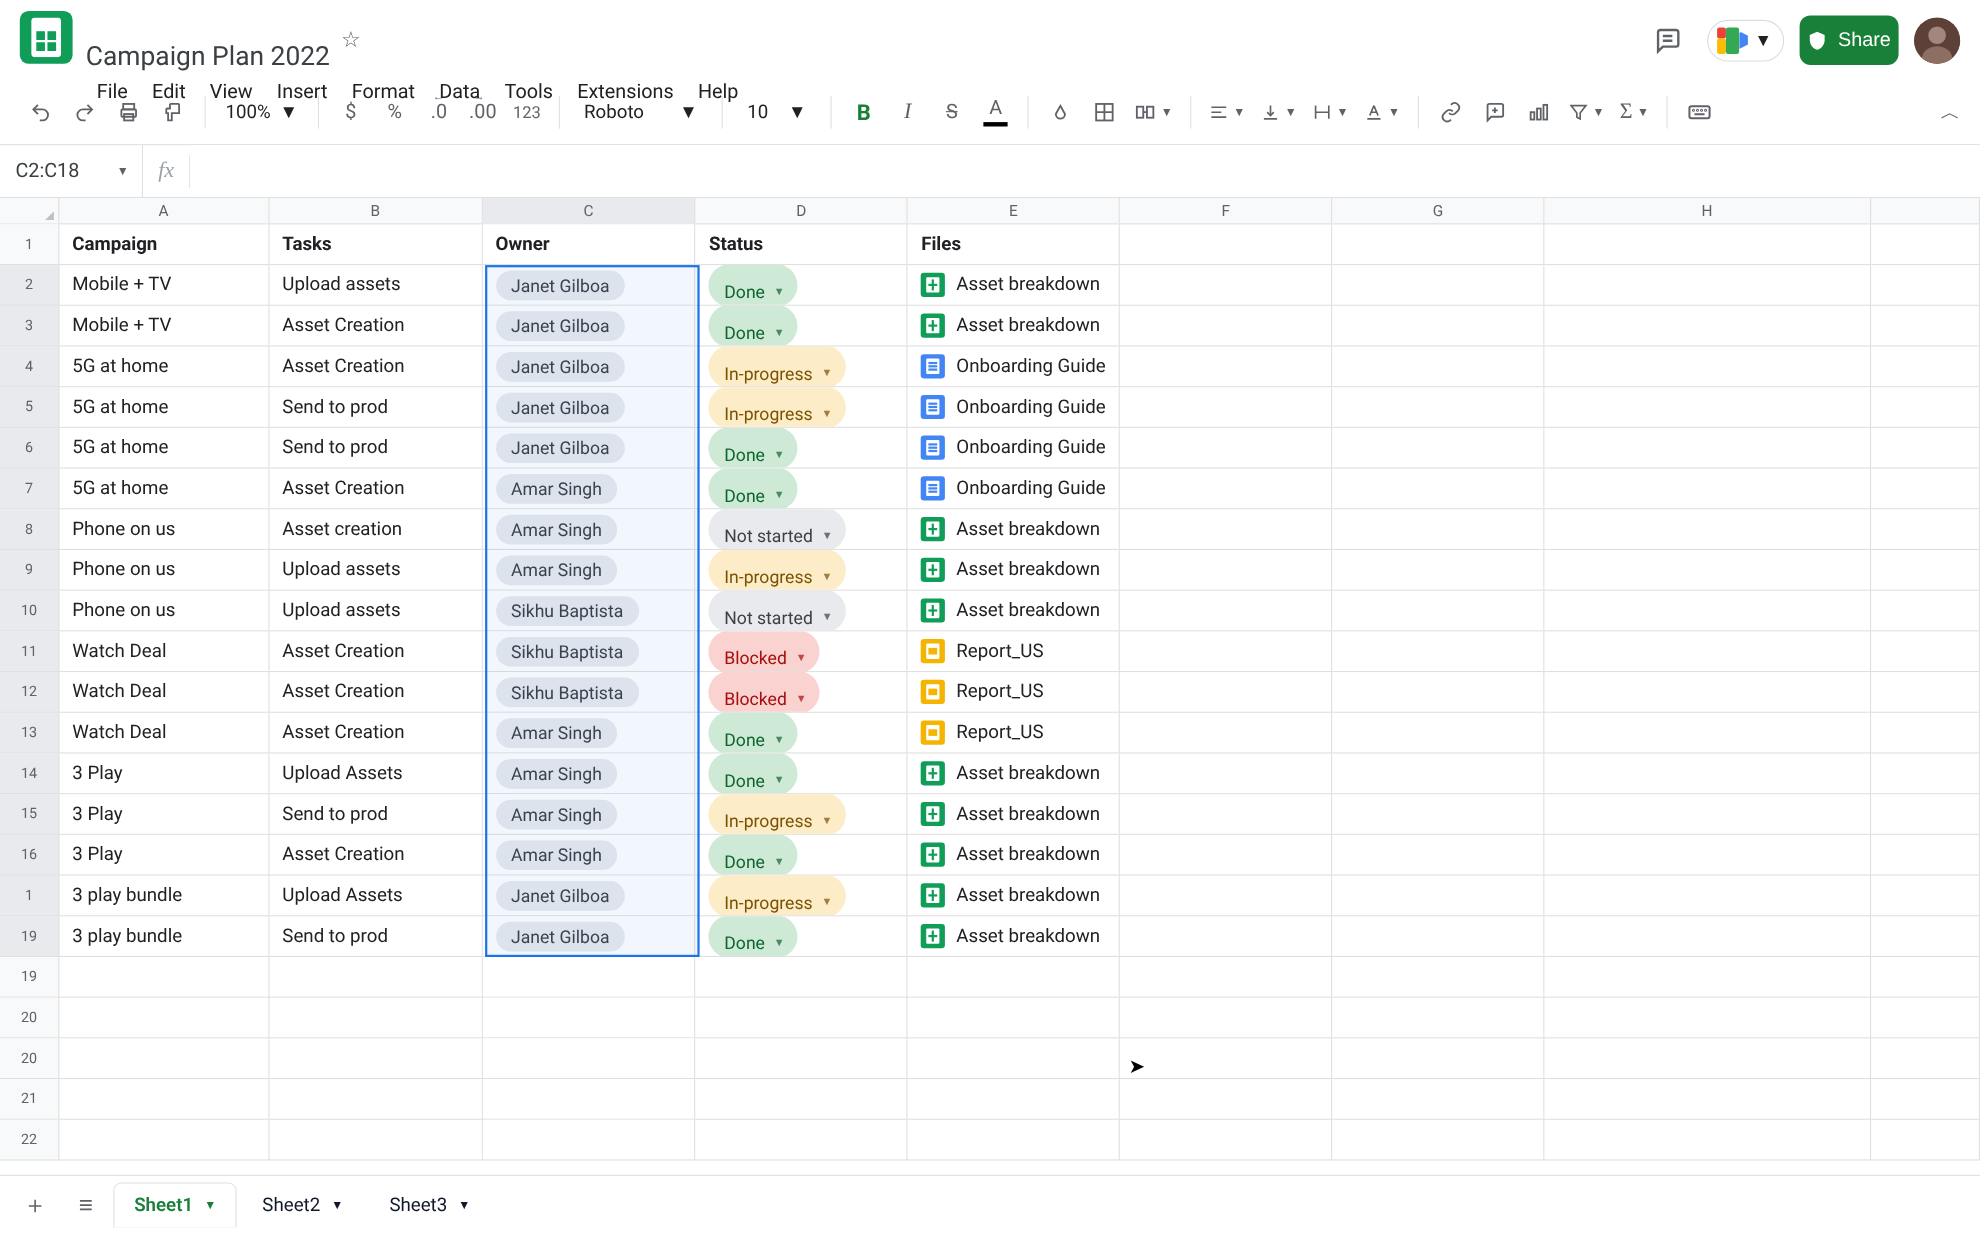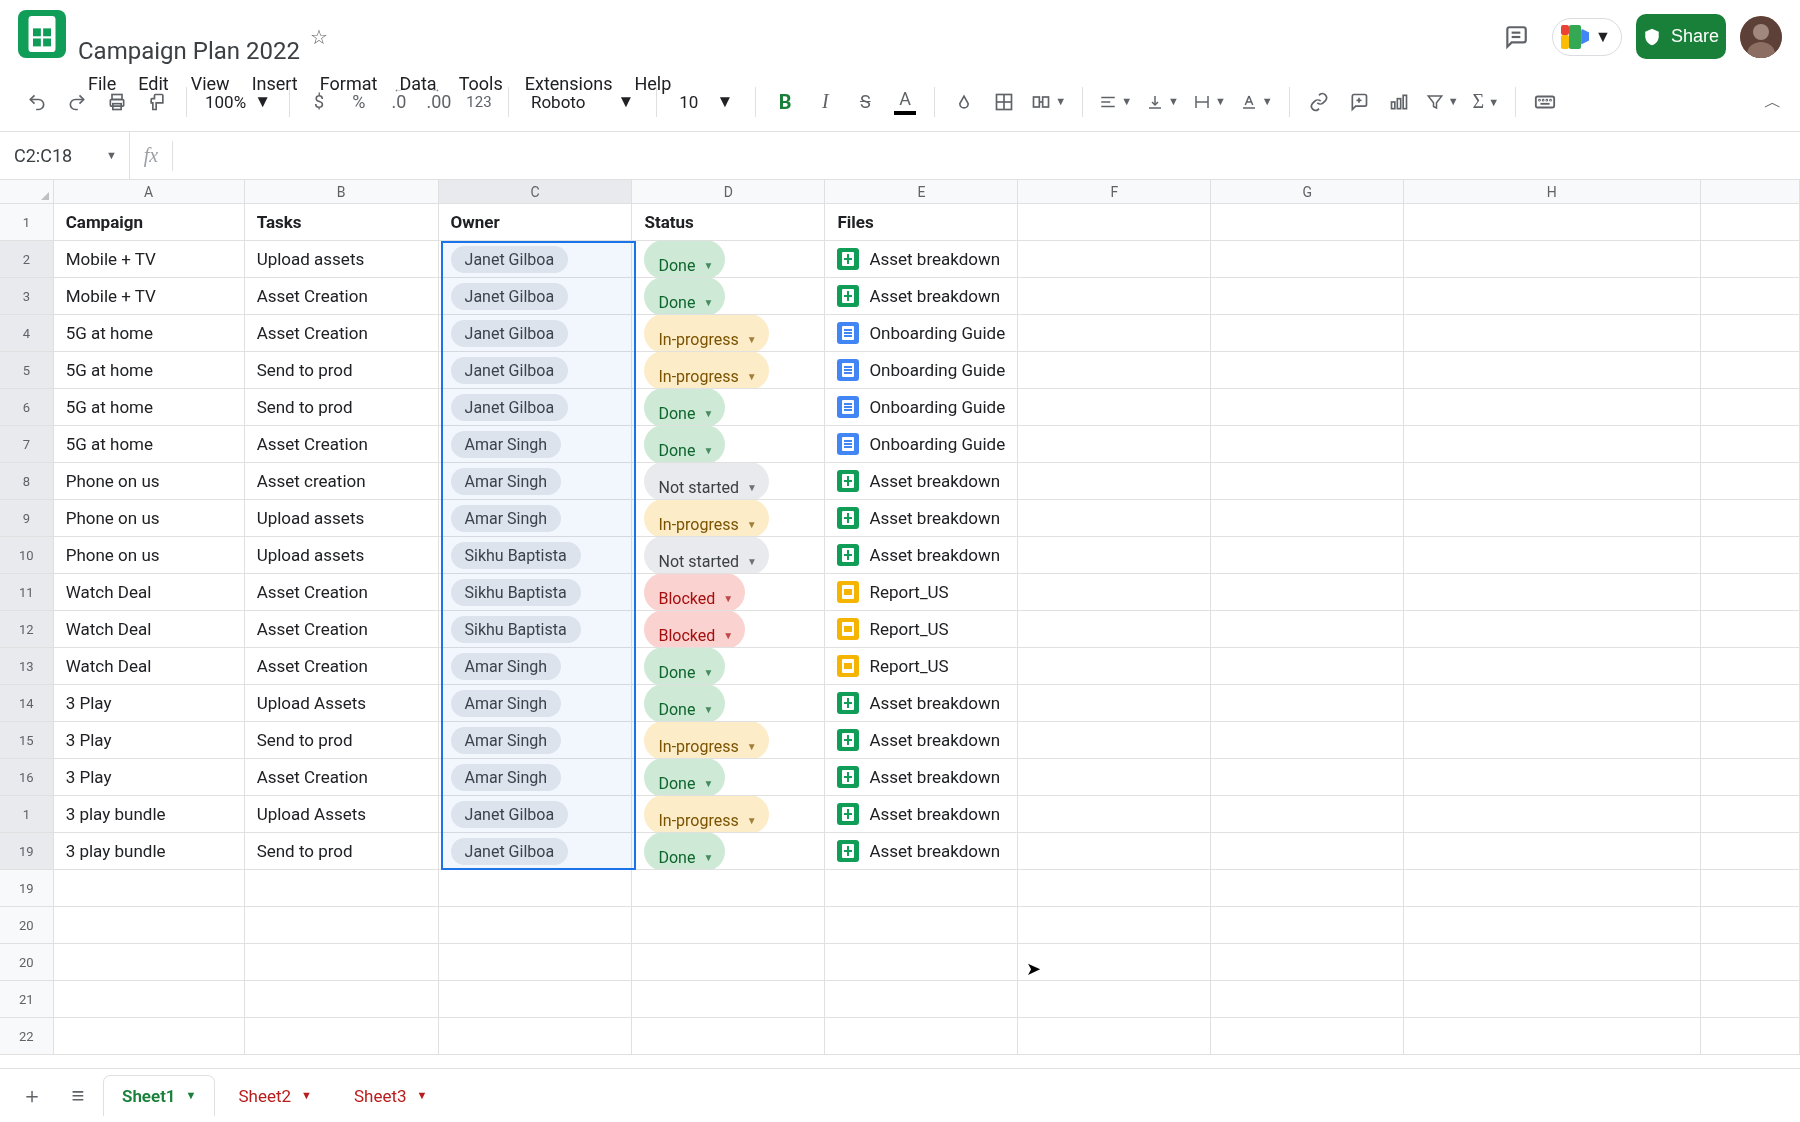--- a/index.html
+++ b/index.html
@@ -89,21 +89,21 @@
   .ficon-inner{ width:12px; height:14px; background:#fff; border-radius:1px; position:relative;}
   .ficon.sheets .ficon-inner::before,.ficon.sheets .ficon-inner::after{content:"";position:absolute;background:#0f9d58;}
   .ficon.sheets .ficon-inner::before{left:5px;top:2px;width:2px;height:10px;}
   .ficon.sheets .ficon-inner::after{left:2px;top:6px;width:8px;height:2px;}
   .ficon.docs .ficon-inner::before{content:"";position:absolute;left:2px;top:3px;width:8px;height:2px;background:#4285f4;box-shadow:0 3px 0 #4285f4,0 6px 0 #4285f4;}
   .ficon.slides .ficon-inner::before{content:"";position:absolute;left:2px;top:4px;width:8px;height:6px;background:#f4b400;}
 
   
   .sheetbar { position:absolute; left:0; right:0; bottom:0; height:54px; border-top:1px solid #e0e0e0; display:flex; align-items:center; padding:0 12px; gap:6px; background:#fff;}
   .sb-btn { width:40px; height:40px; display:flex; align-items:center; justify-content:center; color:#5f6368; font-size:22px; cursor:pointer; border-radius:4px;}
-  .tab { display:flex; align-items:center; gap:10px; padding:10px 18px; border-radius:6px 6px 0 0; font-size:17px; color:#b91c1c; cursor:pointer; }
+  .tab { display:flex; align-items:center; gap:10px; padding:10px 18px; border-radius:6px 6px 0 0; font-size:17px; color:#0f172a; cursor:pointer; }
   .tab.active { color:#188038; font-weight:600; background:#fff; box-shadow:inset 0 -3px 0 #fff, 0 -1px 0 #e0e0e0, -1px 0 0 #e0e0e0, 1px 0 0 #e0e0e0; }
   .tab .caret{font-size:11px;}
 
   .caret{ display:inline-block; }
   .caret::before{content:"▼";}
 
   
   .cursor { position:absolute; left:1026px; top:958px; font-size:18px; color:#000;}
 </style>
 </head>

